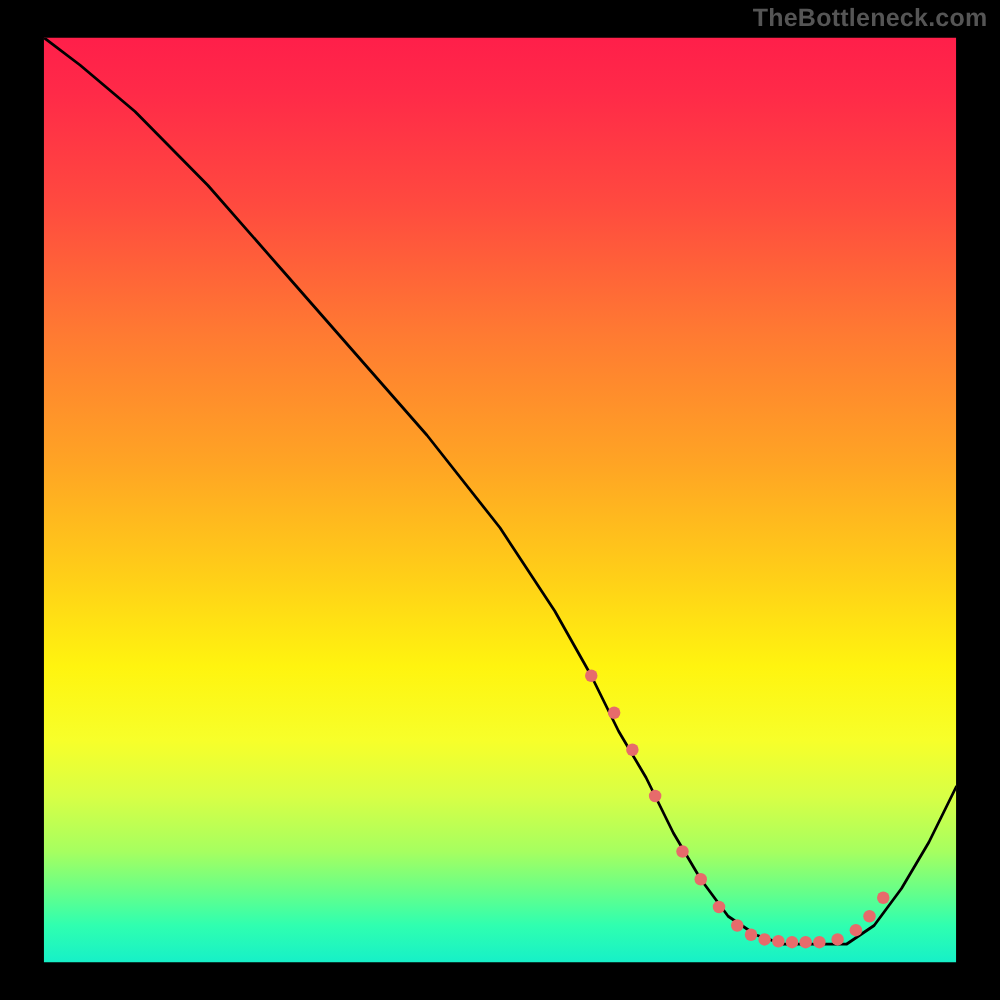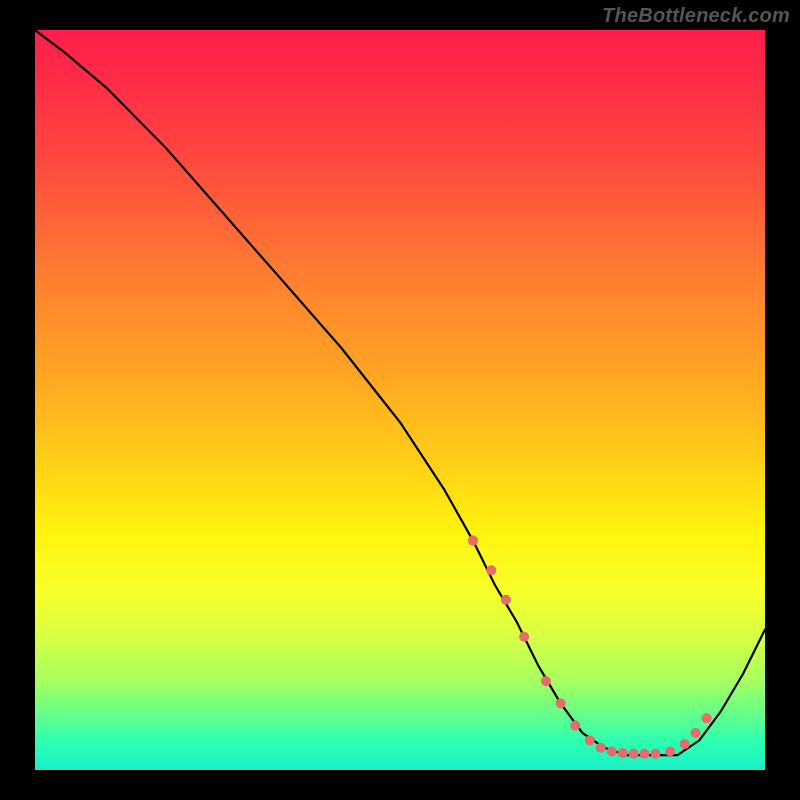--- a/index.html
+++ b/index.html
@@ -9,21 +9,20 @@
     height: 800px;
     background: #000;
     overflow: hidden;
     font-family: Arial, Helvetica, sans-serif;
   }
   .frame {
     position: relative;
     width: 800px;
     height: 800px;
     background: #000;
-    font-style: italic;
   }
   .watermark {
     position: absolute;
     top: 4px;
     right: 10px;
     color: #555;
     font-size: 20px;
     font-weight: 600;
     letter-spacing: 0.2px;
     z-index: 20;

